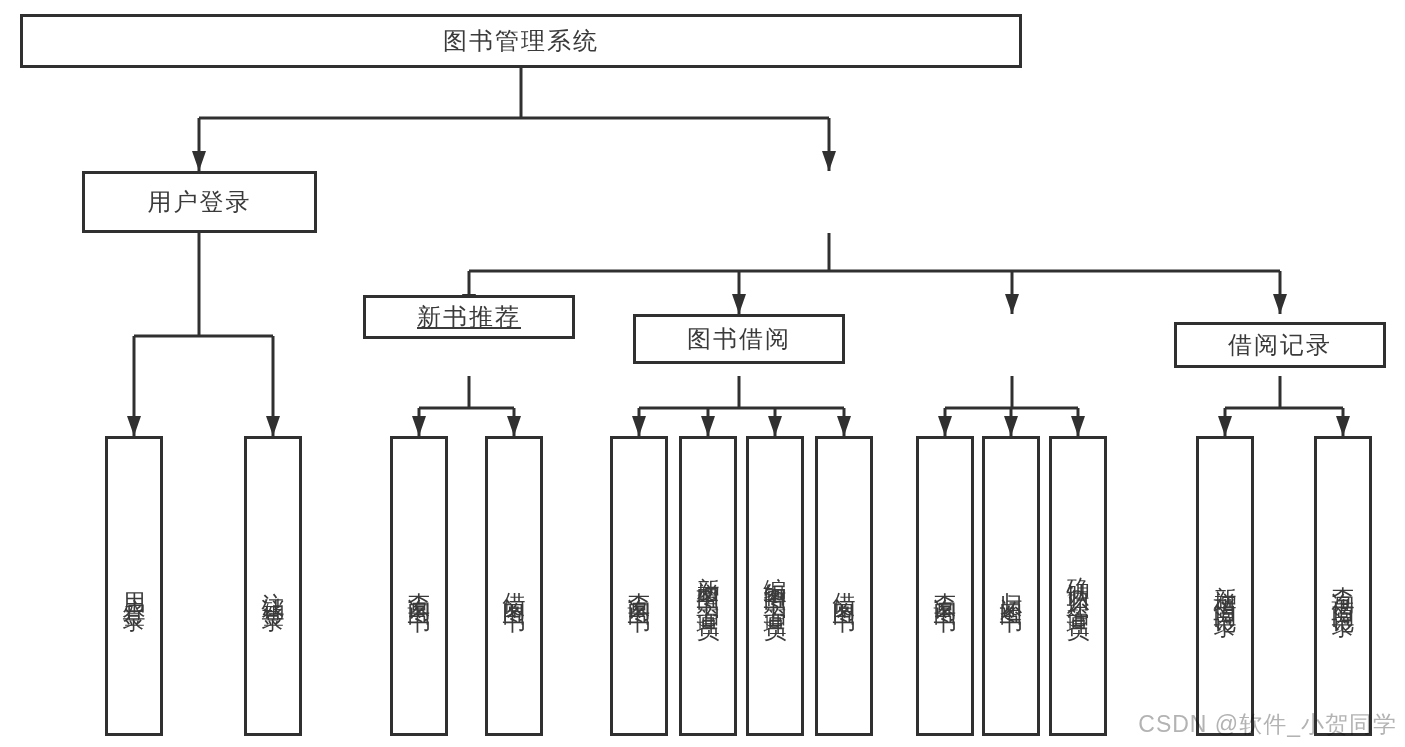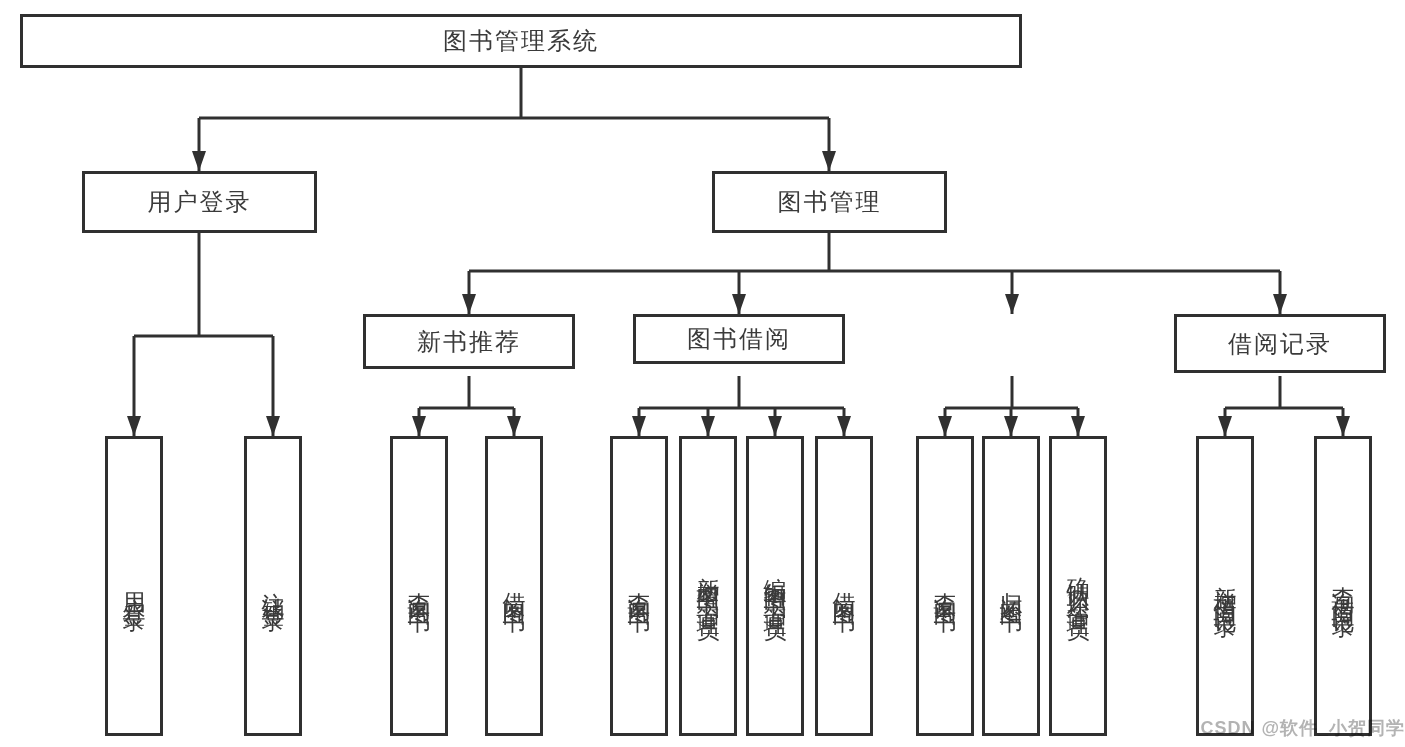--- a/index.html
+++ b/index.html
@@ -33,27 +33,26 @@
   .v-node{
     font-size:23px;
     writing-mode:vertical-rl;
     text-orientation:mixed;
     letter-spacing:6px;
     line-height:1;
     padding:6px 0;
   }
   .watermark{
     position:absolute;
-    right:0;bottom:7px;
-    font-size:18px;
+    right:8px;bottom:7px;
+    font-size:23px;
     letter-spacing:1px;
     color:var(--watermark);
     mix-blend-mode:multiply;
     white-space:nowrap;
-    font-weight:bold;
   }
 </style>
 </head>
 <body>
 
 <div class="canvas">
 
   <svg class="wires" width="1405" height="747" viewBox="0 0 1405 747" xmlns="http://www.w3.org/2000/svg">
     <defs>
       <marker id="arw" markerUnits="userSpaceOnUse" markerWidth="22" markerHeight="16" refX="20" refY="7" orient="auto">
@@ -116,38 +115,35 @@
     </g>
   </svg>
 
   <div class="node h-node" style="left:20px;top:14px;width:1002px;height:54px;">
     <span>图书管理系统</span>
   </div>
 
   <div class="node h-node" style="left:82px;top:171px;width:235px;height:62px;">
     <span>用户登录</span>
   </div>
-  <div class="node h-node" style="left:712px;top:171px;width:235px;height:62px;">
-    <span>图书管理</span>
-  </div>
 
   <div class="node v-node" style="left:105px;top:436px;width:58px;height:300px;">
     <span>用户登录</span>
   </div>
   <div class="node v-node" style="left:244px;top:436px;width:58px;height:300px;">
     <span>注销登录</span>
   </div>
 
-  <div class="node h-node" style="left:363px;top:314px;width:212px;height:55px;">
+  <div class="node h-node" style="left:363px;top:295px;width:212px;height:44px;text-decoration:underline;">
     <span>新书推荐</span>
   </div>
   <div class="node h-node" style="left:633px;top:314px;width:212px;height:50px;">
     <span>图书借阅</span>
   </div>
-  <div class="node h-node" style="left:1174px;top:314px;width:212px;height:59px;">
+  <div class="node h-node" style="left:1174px;top:322px;width:212px;height:46px;">
     <span>借阅记录</span>
   </div>
 
   <div class="node v-node" style="left:390px;top:436px;width:58px;height:300px;">
     <span>查询图书</span>
   </div>
   <div class="node v-node" style="left:485px;top:436px;width:58px;height:300px;">
     <span>借阅图书</span>
   </div>
 

